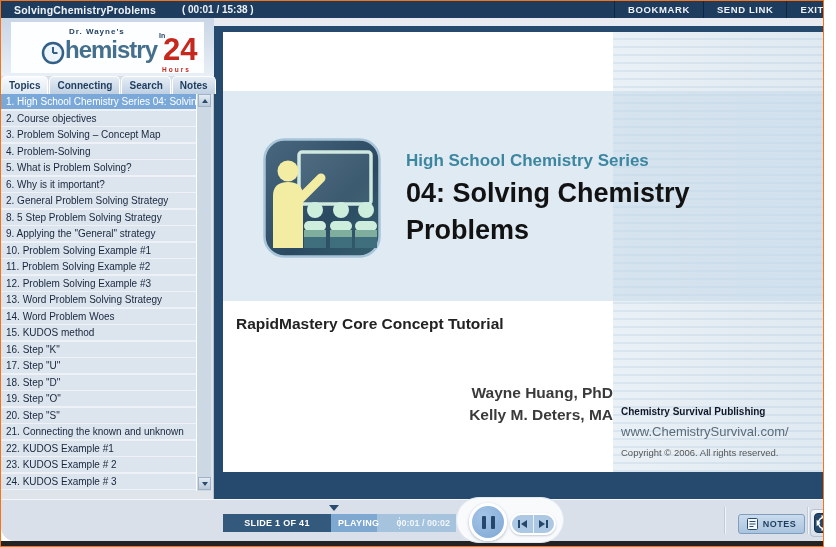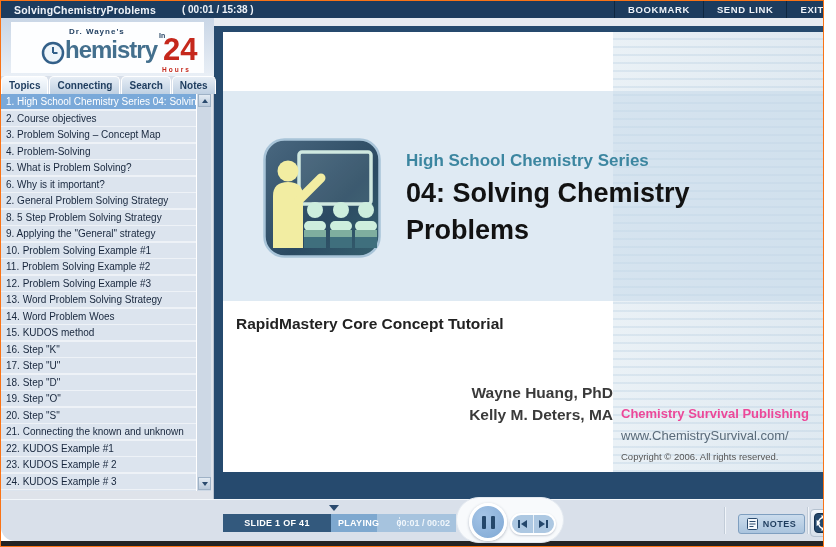--- a/index.html
+++ b/index.html
@@ -53,21 +53,21 @@
     background:repeating-linear-gradient(180deg, rgba(255,255,255,0) 0 6px, rgba(173,199,220,.28) 6px 8px); }
   .band { position:absolute; left:0; top:59px; width:606px; height:210px; background:rgba(197,216,233,.55); }
   .presenter { position:absolute; left:40px; top:106px; }
   .title-block { position:absolute; left:183px; top:119px; width:340px; }
   .series-label { font-size:17px; line-height:19px; font-weight:bold; color:#3c86a0; margin-bottom:5px; }
   .slide-title { font-size:27px; line-height:37px; font-weight:bold; color:#121212; width:332px; }
   .tagline { position:absolute; left:13px; top:283px; font-size:15.5px; font-weight:bold; color:#222; }
   .authors { position:absolute; right:216px; top:350px; text-align:right; }
   .author-line { font-size:15.5px; line-height:22px; font-weight:bold; color:#3a3a3a; }
   .publisher { position:absolute; left:398px; top:374px; width:200px; }
-  .pub-name { font-size:13px; font-weight:bold; color:#ec4899; }
+  .pub-name { font-size:10px; font-weight:bold; color:#0f172a; }
   .pub-url { font-size:13px; color:#5a6b7a; margin-top:7px; cursor:pointer; }
   .pub-copy { font-size:9.5px; color:#555; margin-top:8px; }
 
   
   .bottombar { position:absolute; left:0; top:498px; width:836px; height:42px; background:#d9e0ea; border-top:1px solid #f2f6fa; border-radius:0 0 0 14px; z-index:6; }
   .seekbar { position:absolute; left:222px; top:14px; width:233px; height:18px; display:flex; }
   .seg-slide { width:108px; background:#33597d; color:#fff; font-size:9px; font-weight:bold; letter-spacing:.3px; text-align:center; line-height:18px; white-space:nowrap; }
   .seg-progress { flex:1; position:relative; background:#a6c3de; cursor:pointer; }
   .seg-fill { position:absolute; left:0; top:0; width:46px; height:18px; background:#7ea8cf; }
   .seg-status { position:absolute; left:7px; top:0; line-height:18px; color:#fff; font-size:9px; font-weight:bold; letter-spacing:.3px; }

